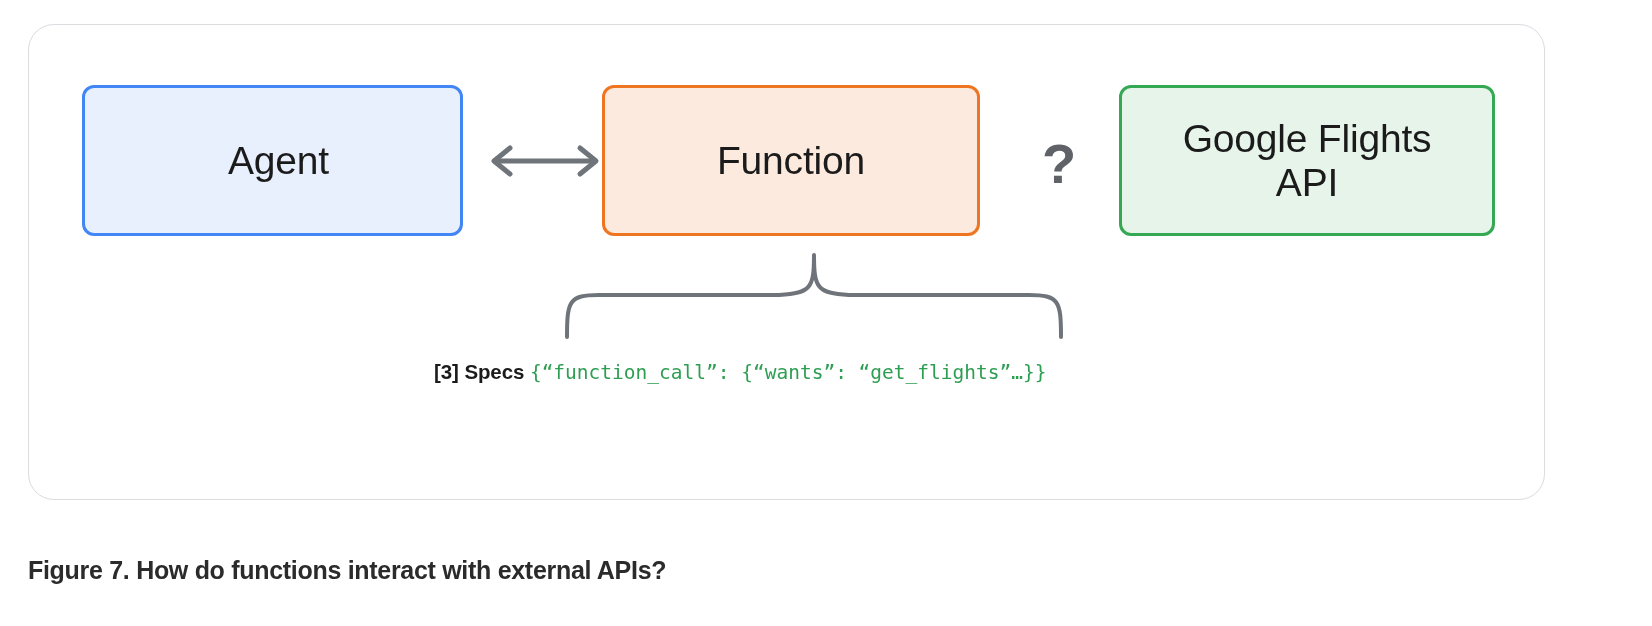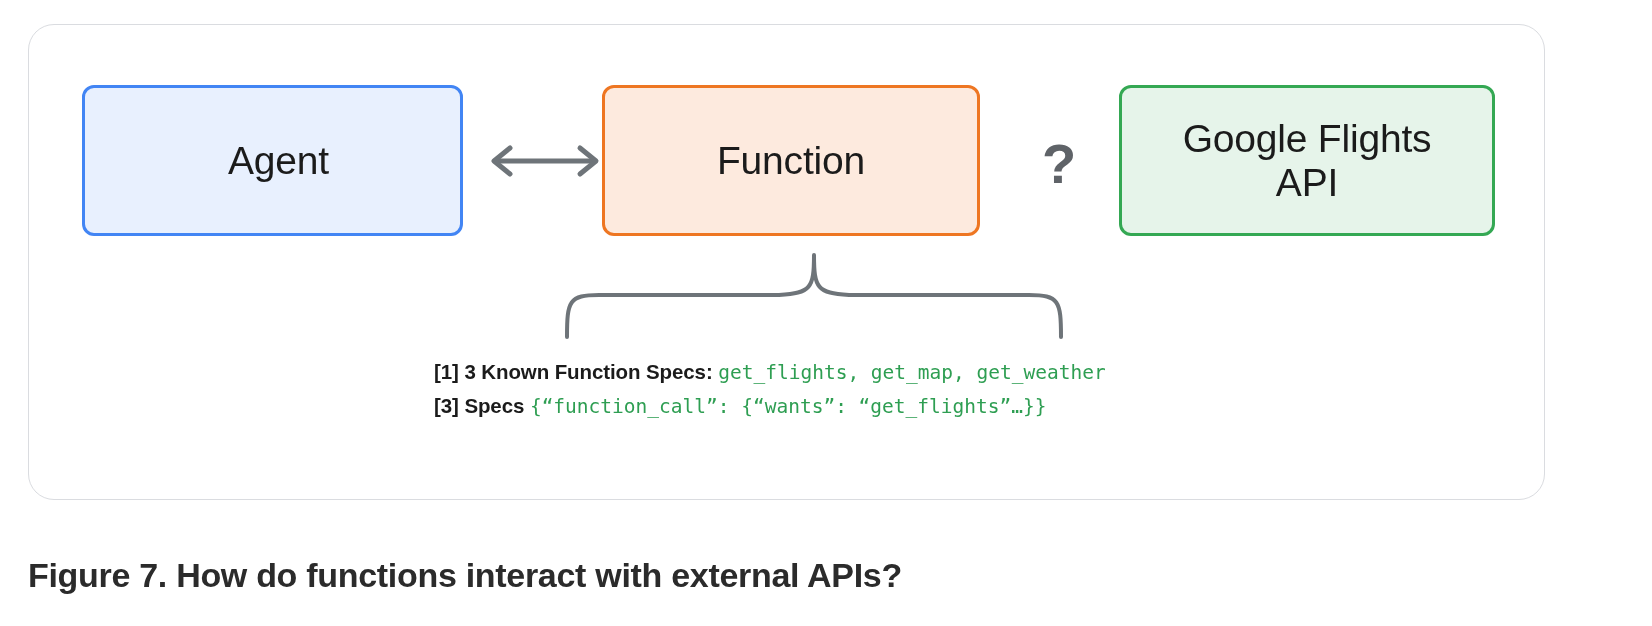--- a/index.html
+++ b/index.html
@@ -132,21 +132,21 @@
     font-size: 19.5px;
     font-weight: 400;
     letter-spacing: 0px;
   }
 
   
   #figure-caption {
     position: absolute;
     left: 28px;
     top: 556px;
-    font-size: 34px;
+    font-size: 25px;
     font-weight: 700;
     color: #2b2b2b;
     letter-spacing: -0.3px;
   }
 </style>
 </head>
 <body>
 
 <div id="figure-card">
 
@@ -187,25 +187,20 @@
                C 40 62, 38 68, 38 104
                M 285 22
                C 285 55, 288 60, 320 62
                L 500 62
                C 530 62, 532 68, 532 104" stroke="#6e7479" stroke-width="4" fill="none" stroke-linecap="round" stroke-linejoin="round"></path>
     </svg>
   </div>
 
   <div id="detail-lines">
 
-    <div class="detail-line">
-      <span class="lbl">[1]</span>
-      <span class="plain">3 Known Function Specs:</span>
-      <span class="code">get_flights, get_map, get_weather</span>
-    </div>
 
 
     <div class="detail-line">
       <span class="lbl">[3]</span>
       <span class="plain">Specs</span>
       <span class="code">{“function_call”: {“wants”: “get_flights”…}}</span>
     </div>
 
   </div>
 

